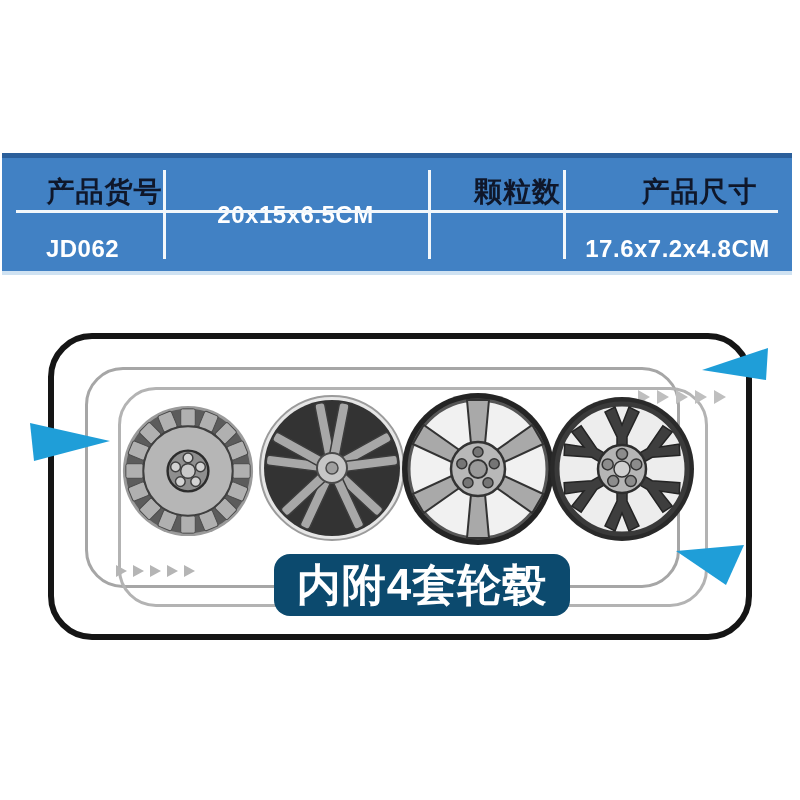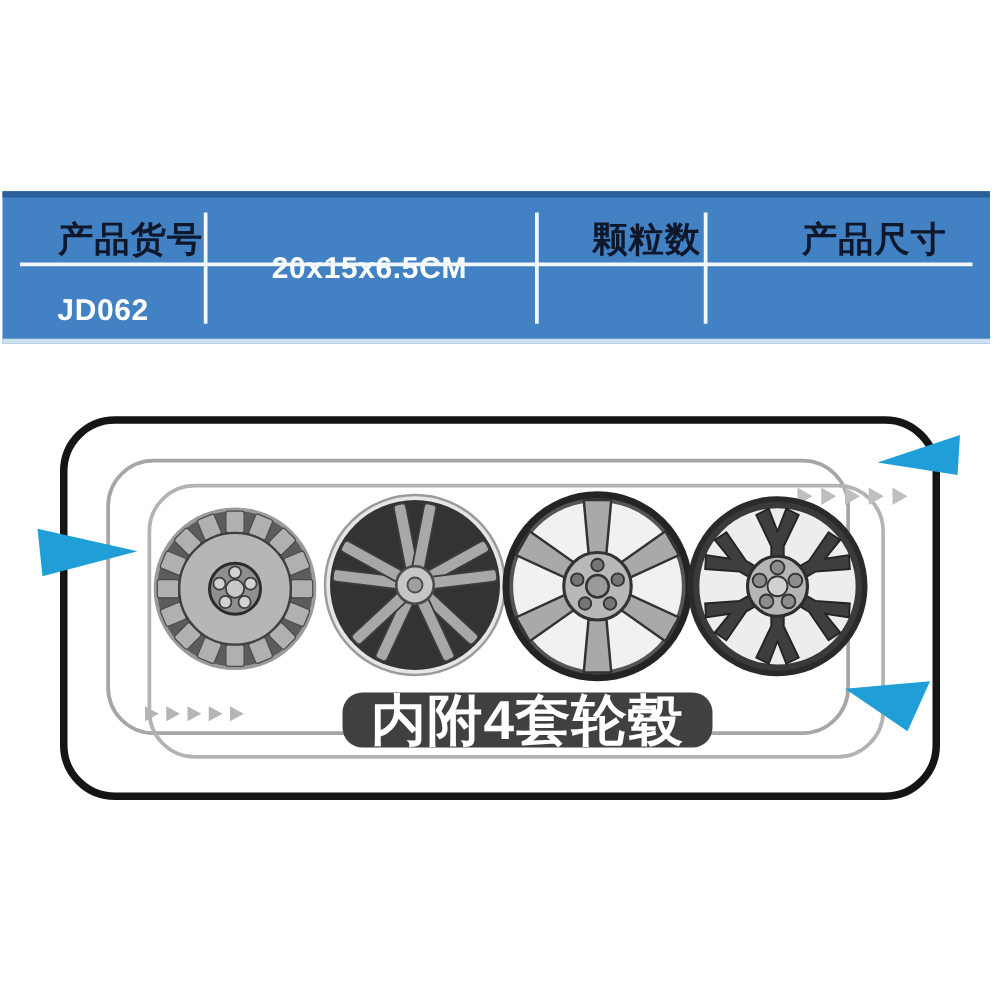--- a/index.html
+++ b/index.html
@@ -41,22 +41,22 @@
     position:absolute;left:118px;top:387px;width:590px;height:220px;
     border:3px solid #b3b3b3;border-radius:38px;box-sizing:border-box;z-index:2;
   }
   .wheel{position:absolute;z-index:4;}
   .wheel.w1{left:120px;top:403px;}
   .wheel.w2{left:258px;top:394px;}
   .wheel.w3{left:400px;top:391px;}
   .wheel.w4{left:548px;top:395px;}
 
   .badge{
-    position:absolute;left:274px;top:554px;width:296px;height:44px;z-index:6;
-    background:#404040;border-radius:16px;display:flex;align-items:center;justify-content:center;
+    position:absolute;left:274px;top:554px;width:296px;height:62px;z-index:6;
+    background:#0c4a6e;border-radius:16px;display:flex;align-items:center;justify-content:center;
     color:#ffffff;font-weight:bold;font-size:44px;letter-spacing:1px;white-space:nowrap;
   }
   .chevrons{position:absolute;display:flex;align-items:center;z-index:3;}
   .chevrons.top-right{left:638px;top:390px;}
   .chevrons.bottom-left{left:116px;top:565px;}
   .chev{width:0;height:0;border-top:7px solid transparent;border-bottom:7px solid transparent;
         border-left:12px solid #bfbfbf;margin-right:7px;}
   .chevrons.bottom-left .chev{border-left-color:#b5b5b5;border-top-width:6px;border-bottom-width:6px;border-left-width:11px;margin-right:6px;}
   .blue-arrow{position:absolute;z-index:7;}
   .blue-arrow.left{left:28px;top:415px;}
@@ -74,20 +74,21 @@
       <div class="spec-td">JD062</div>
     </div>
     <div class="spec-col c1">
       <div class="spec-td">20x15x6.5CM</div>
     </div>
     <div class="spec-col c2">
       <div class="spec-th">颗粒数</div>
     </div>
     <div class="spec-col c3">
       <div class="spec-th">产品尺寸</div>
+      <div class="spec-td">17.6x7.2x4.8CM</div>
     </div>
     <div class="vline v0"></div>
     <div class="vline v1"></div>
     <div class="vline v2"></div>
     <div class="hline"></div>
   </div>
 
   <div class="panel-outer"></div>
   <div class="frame-a"></div>
   <div class="frame-b"></div>

